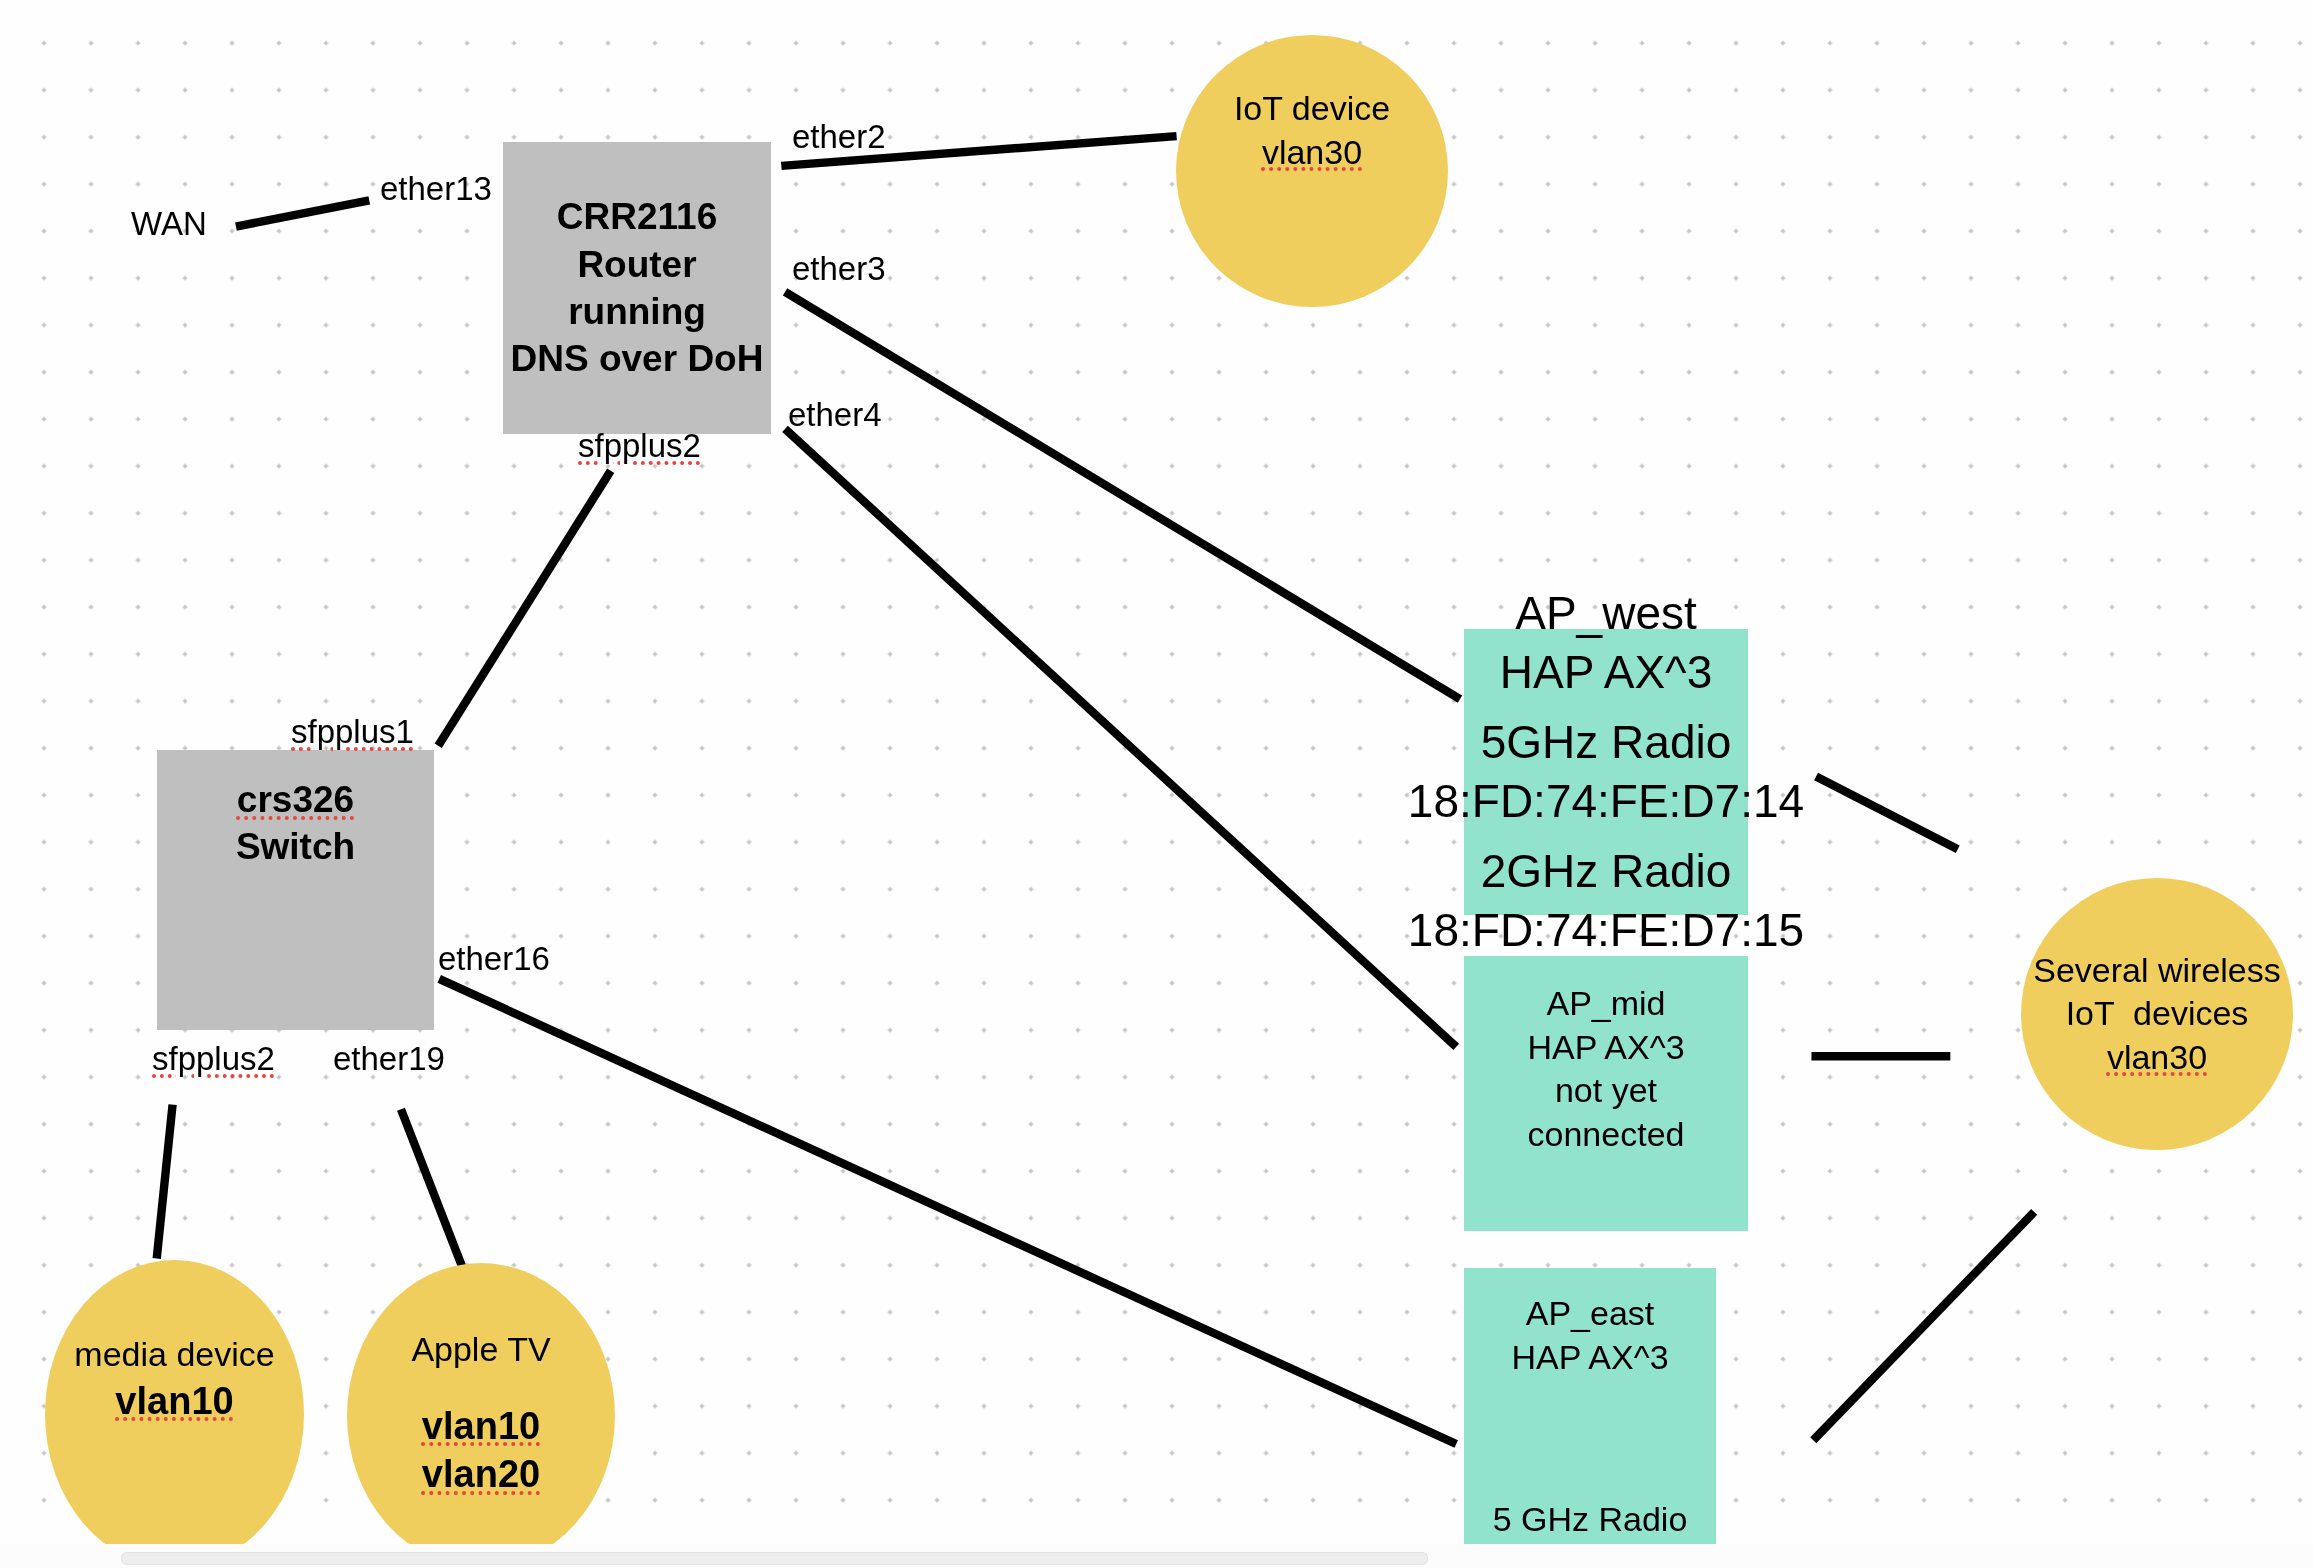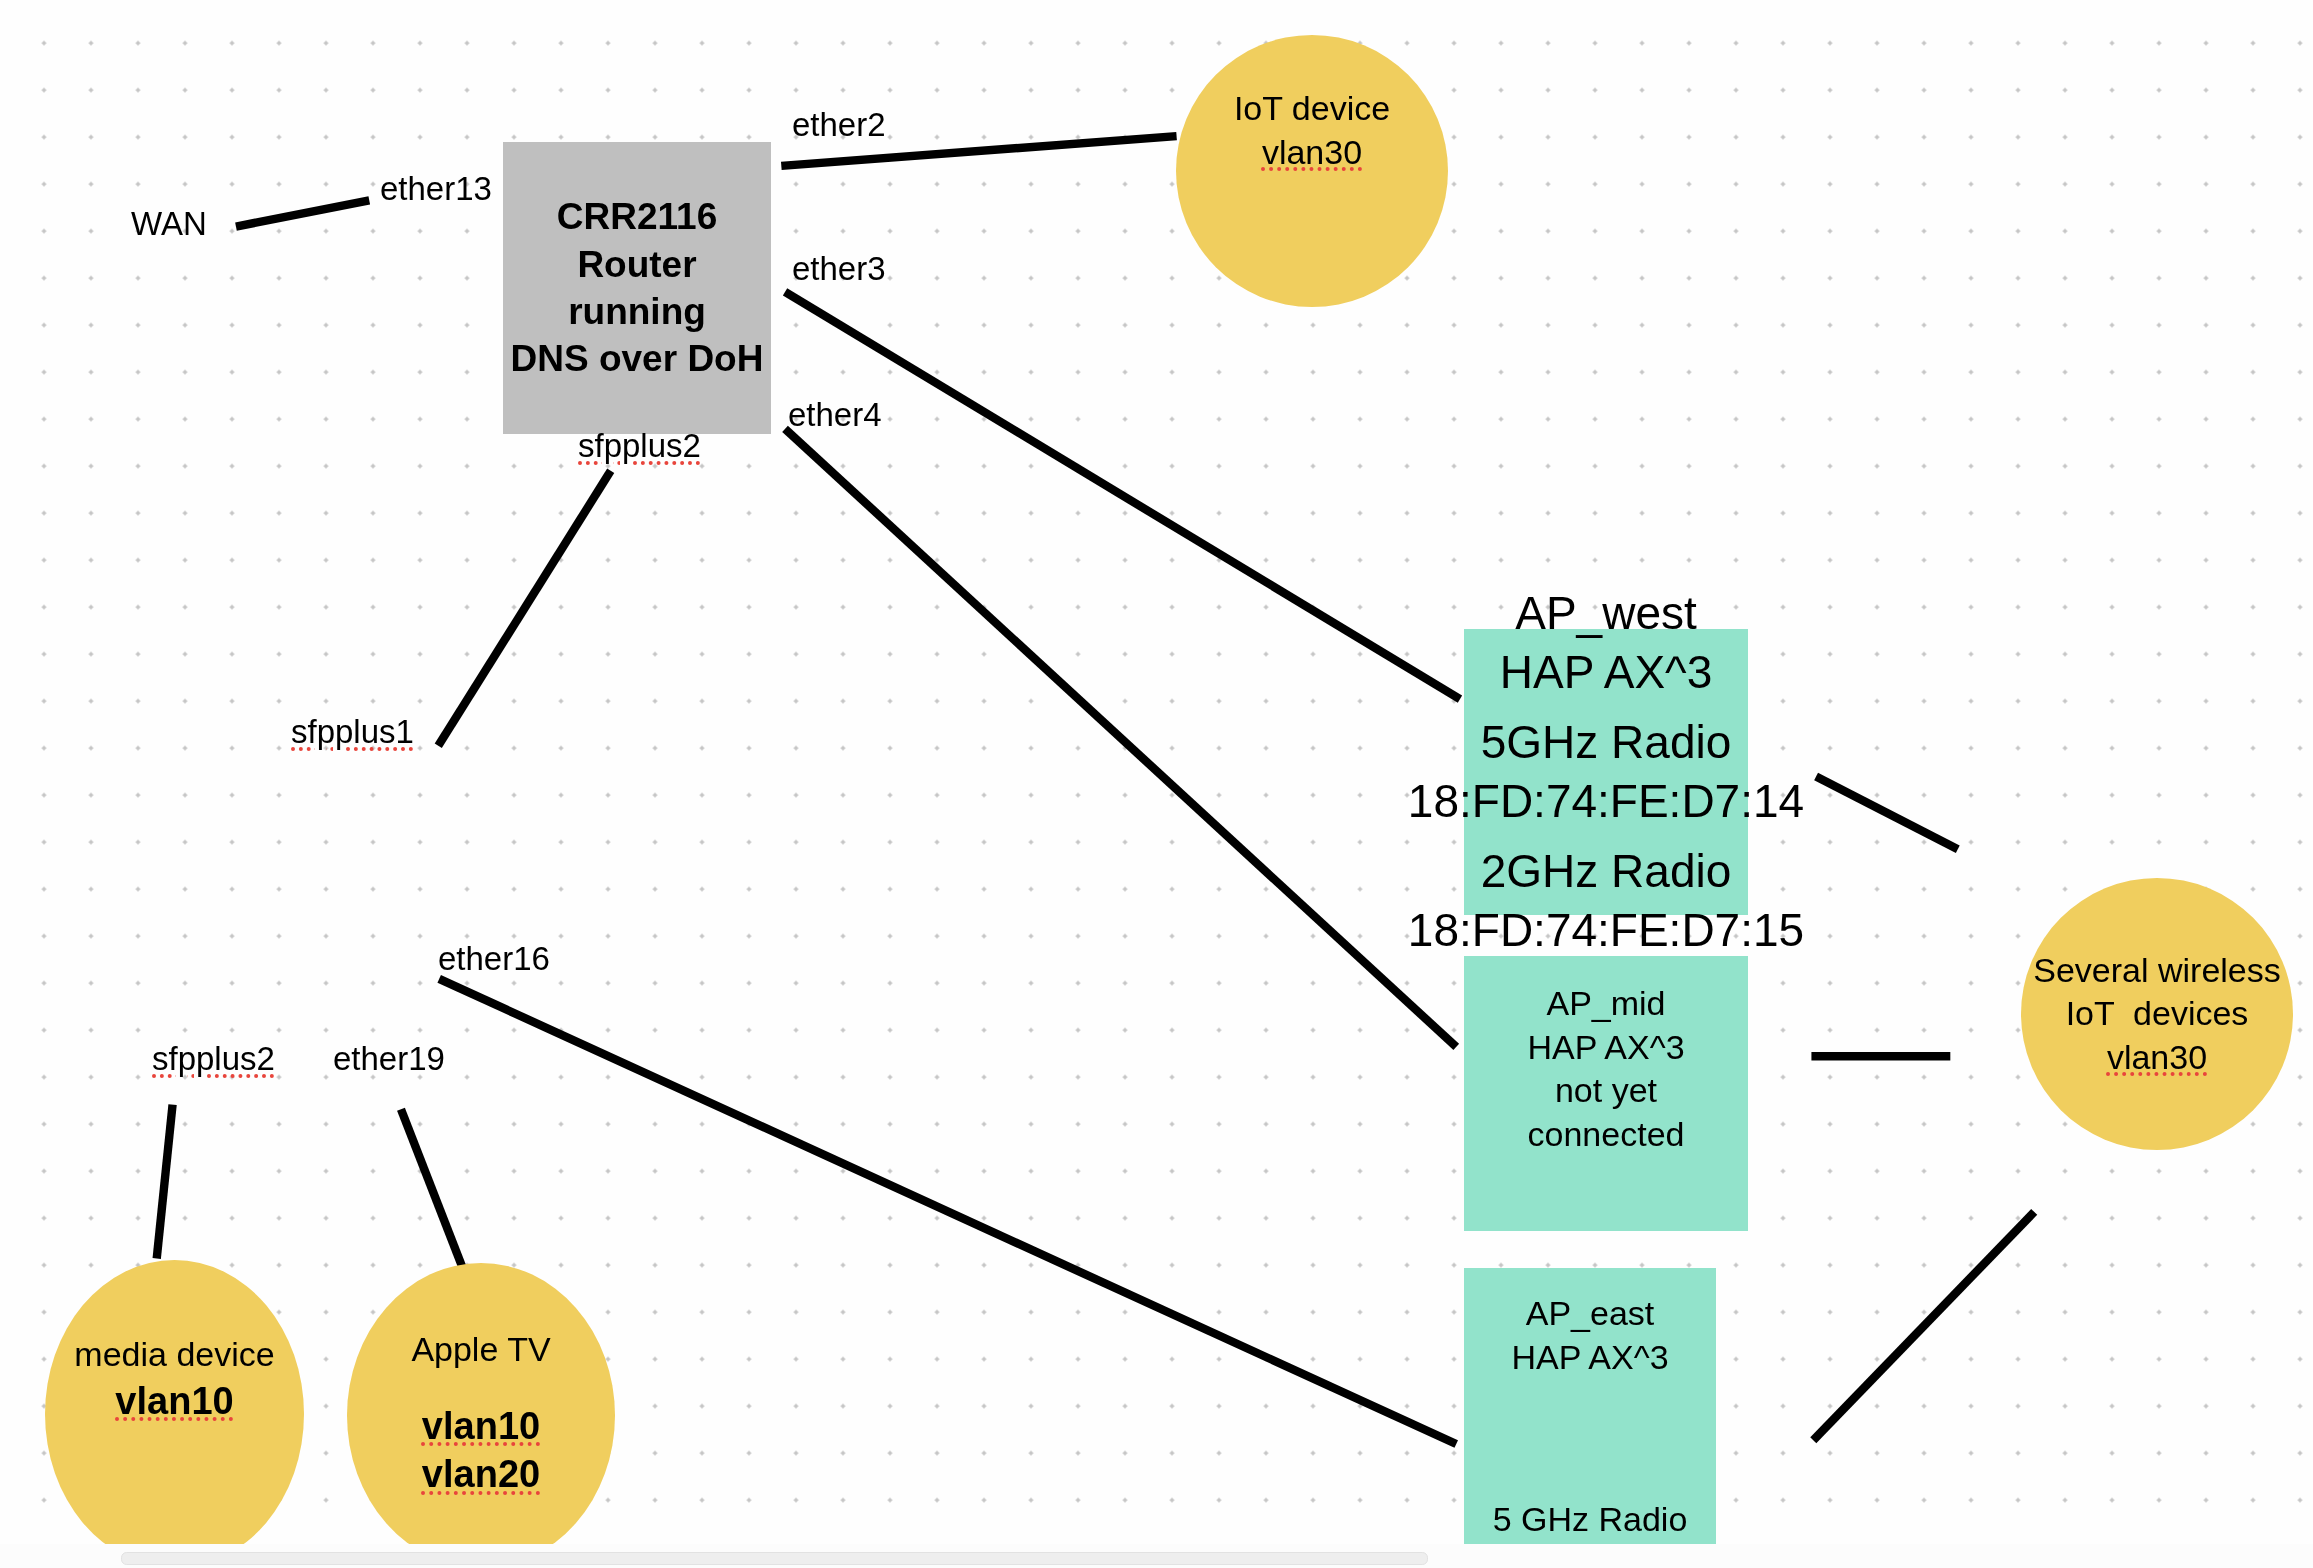--- a/index.html
+++ b/index.html
@@ -116,20 +116,24 @@
     <line x1="1945" y1="1545" x2="2182" y2="1300"></line>
   </svg>
 
   <div class="node box-gray t-bold" style="left:503px; top:142px; width:268px; height:292px; font-size:37px;">
     <span class="ln">CRR2116</span>
     <span class="ln">Router</span>
     <span class="ln">running</span>
     <span class="ln">DNS over DoH</span>
   </div>
 
+  <div class="node box-gray t-bold" style="left:157px; top:750px; width:277px; height:280px; font-size:37px; justify-content:flex-start; padding-top:26px;">
+    <span class="ln spell">crs326</span>
+    <span class="ln">Switch</span>
+  </div>
 
   <div class="node box-teal" style="left:1464px; top:629px; width:284px; height:286px; font-size:46px;">
     <span class="ln">AP_west</span>
     <span class="ln">HAP AX^3</span>
     <span class="ln" style="margin-top:11.2px;">5GHz Radio</span>
     <span class="ln">18:FD:74:FE:D7:14</span>
     <span class="ln" style="margin-top:11.2px;">2GHz Radio</span>
     <span class="ln">18:FD:74:FE:D7:15</span>
   </div>
 
@@ -166,21 +170,21 @@
   <div class="node circle" style="left:347px; top:1263px; width:268px; height:305px; font-size:34px; justify-content:flex-start; padding-top:65px;">
     <span class="ln">Apple TV</span>
     <span class="ln spell t-bold" style="font-size:38px; margin-top:30px;">vlan10</span>
     <span class="ln spell t-bold" style="font-size:38px;">vlan20</span>
   </div>
 
   <div class="port-label" style="left:131px; top:207px;">WAN</div>
 
   <div class="port-label" style="left:380px; top:172px;">ether13</div>
 
-  <div class="port-label" style="left:792px; top:108px;">ether2</div>
+  <div class="port-label" style="left:792px; top:120px;">ether2</div>
 
   <div class="port-label" style="left:792px; top:252px;">ether3</div>
 
   <div class="port-label" style="left:788px; top:390px;margin-top:8px;">ether4</div>
 
   <div class="port-label spell" style="left:578px; top:429px;">sfpplus2</div>
 
   <div class="port-label spell" style="left:291px; top:715px;">sfpplus1</div>
 
   <div class="port-label" style="left:438px; top:942px;">ether16</div>

